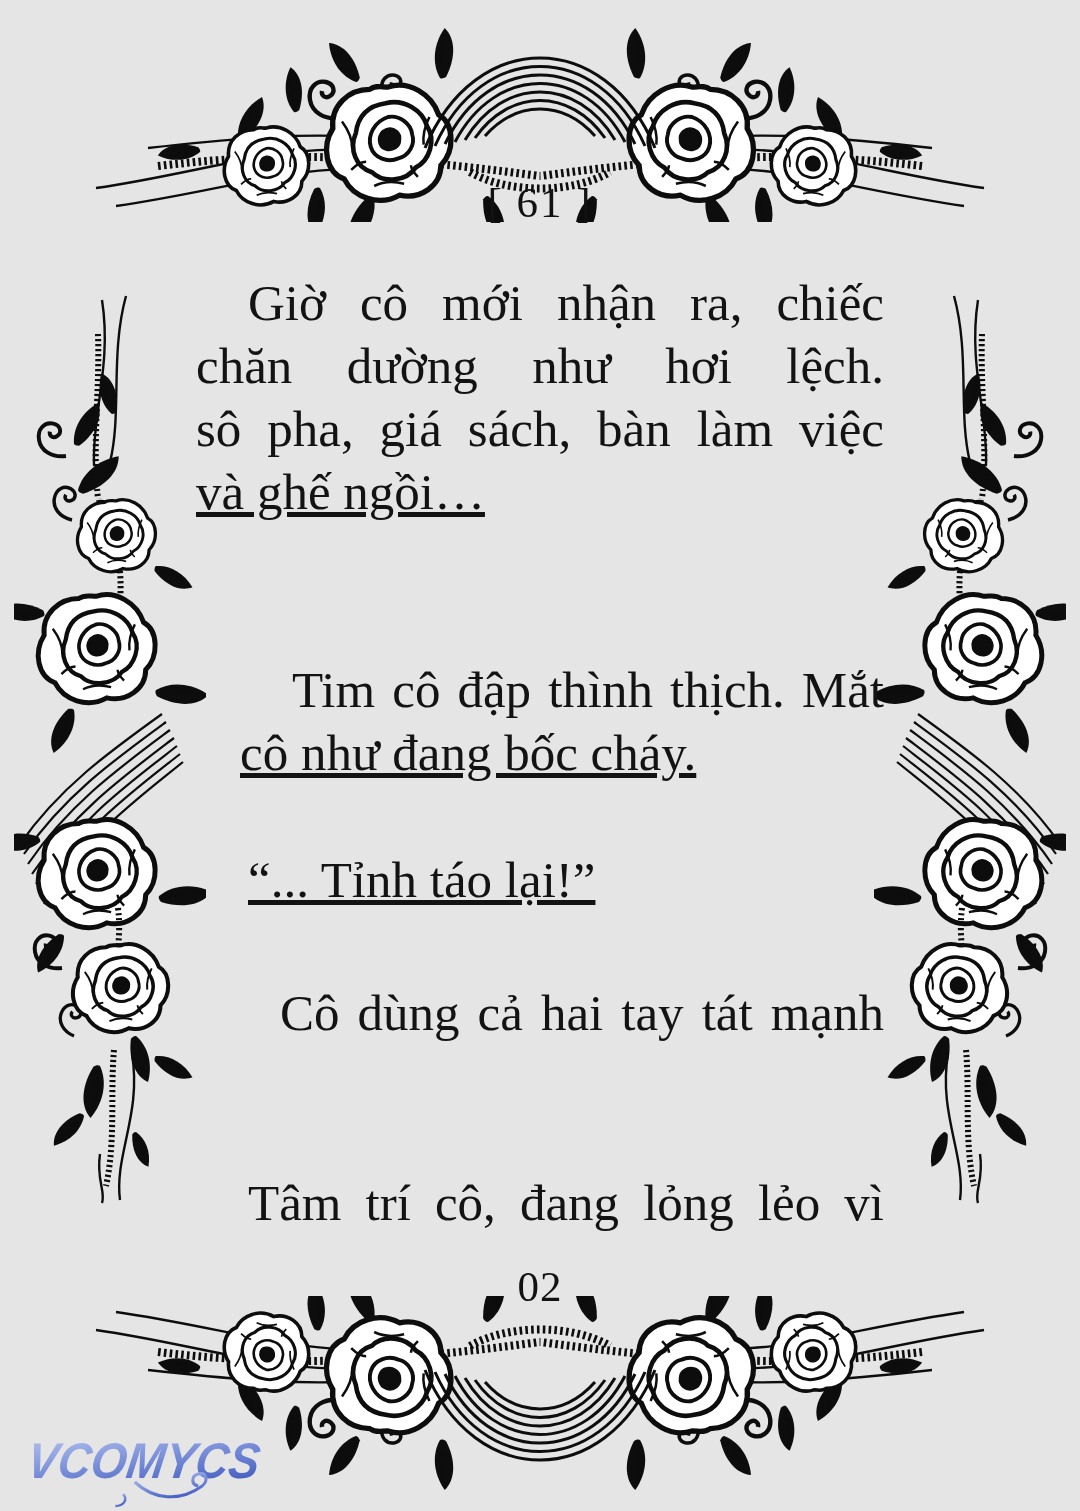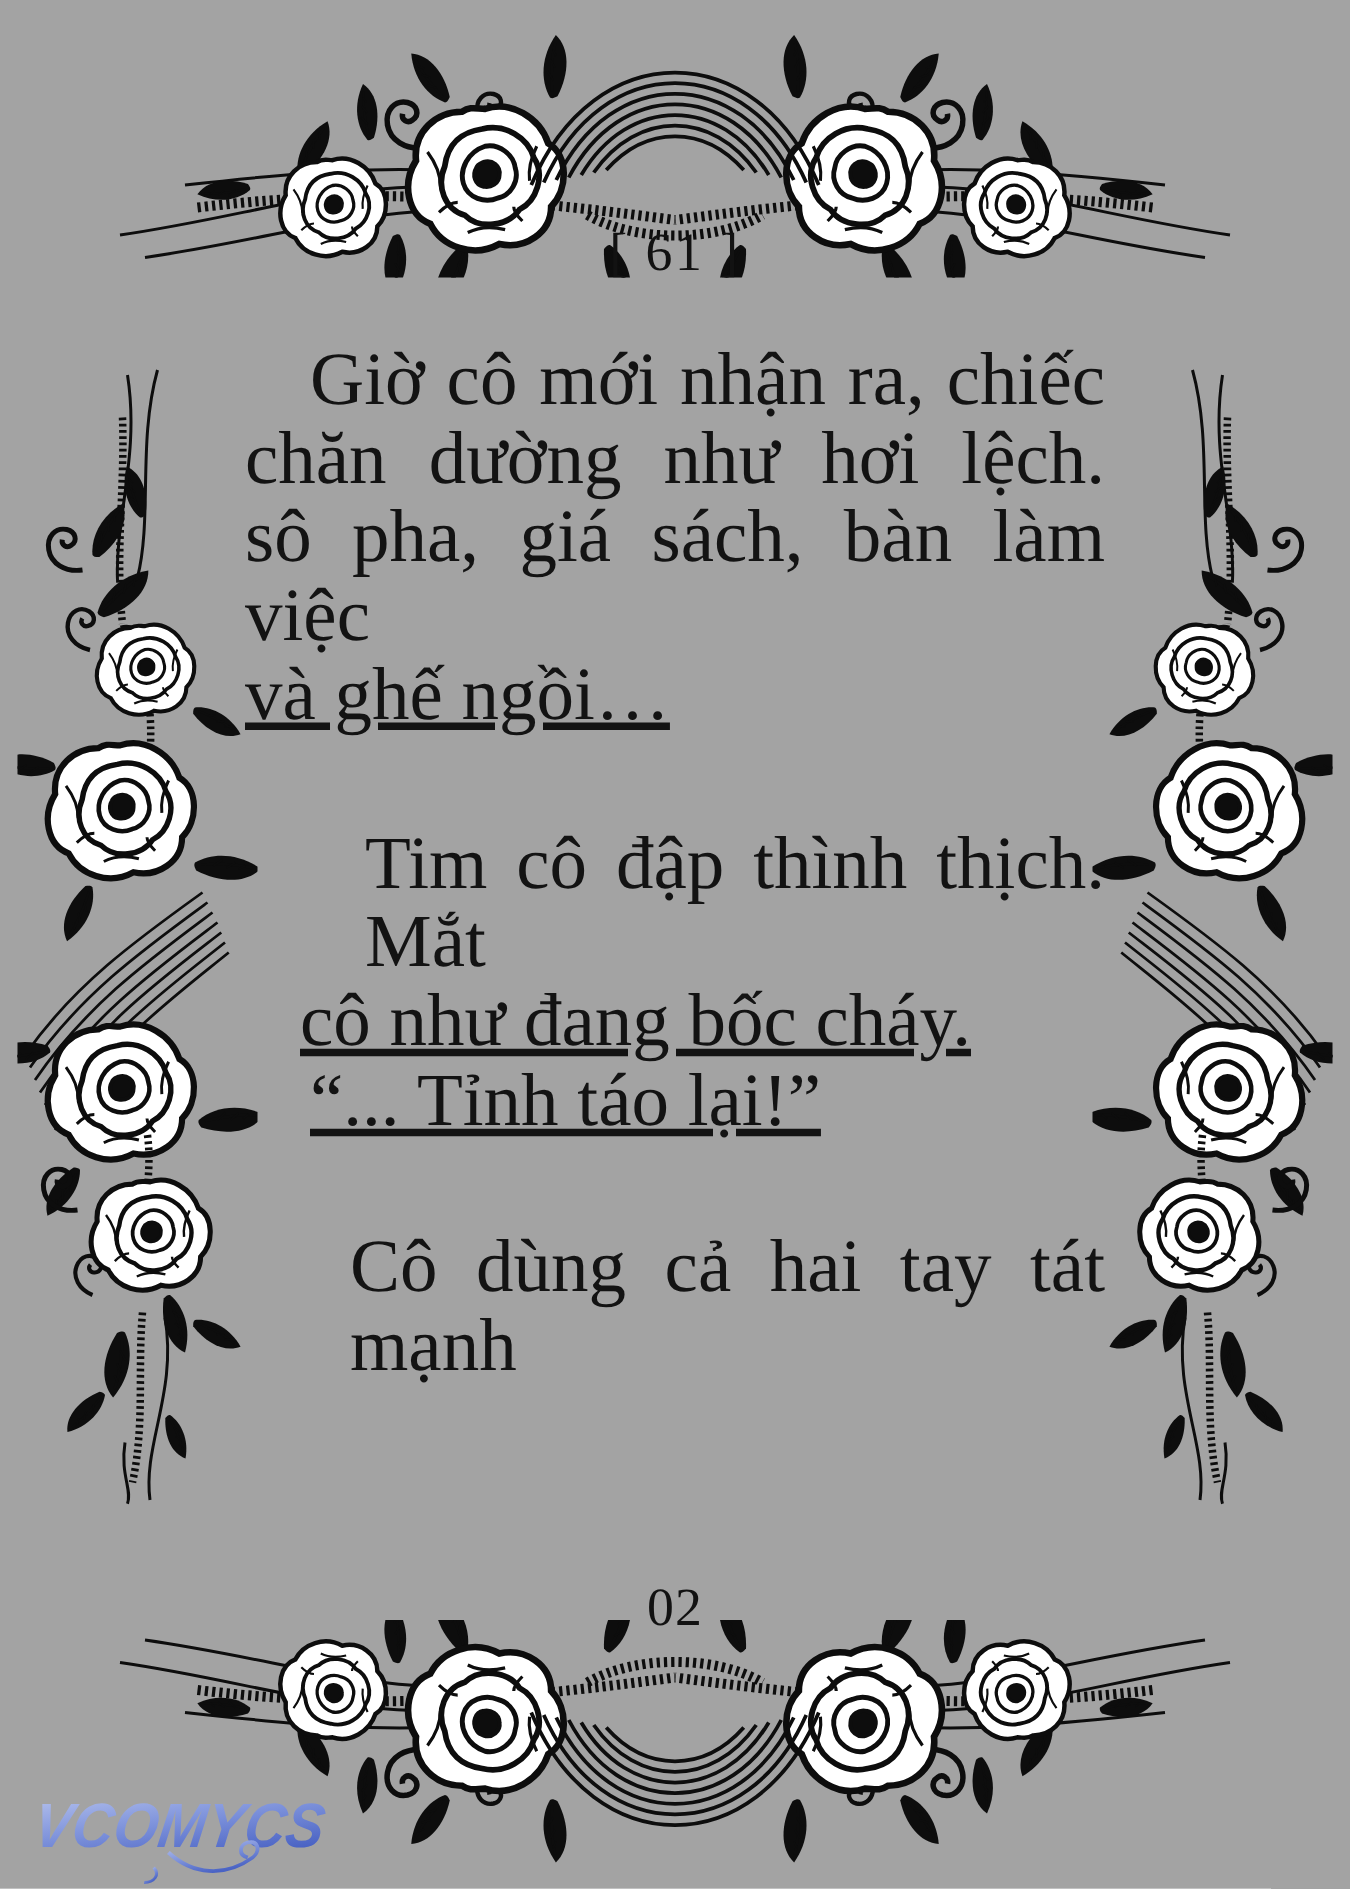--- a/index.html
+++ b/index.html
@@ -1,37 +1,37 @@
 <!DOCTYPE html>
 <html><head>
 <meta charset="utf-8">
 <style>
   html,body{margin:0;padding:0;}
   body{
     width:1080px;height:1511px;position:relative;overflow:hidden;
     background:#ffffff;font-family:"Liberation Serif",serif;
   }
-  .stage{position:absolute;inset:0;background:#a3a3a3;}
+  .stage{position:absolute;inset:0;background:#e5e5e5;}
   svg{position:absolute;display:block;}
   .orn-top{left:88px;top:20px;width:904px;height:202px;}
   .orn-bottom{left:88px;top:1296px;width:904px;height:202px;}
   .border-left{left:14px;top:294px;width:192px;height:912px;}
   .border-right{left:874px;top:294px;width:192px;height:912px;}
   .logo-svg{left:16px;top:1416px;width:268px;height:94px;}
 
   .page-num{
     position:absolute;left:0;width:100%;text-align:center;
     color:#121212;letter-spacing:2px;
   }
   .header-num{top:178px;font-size:43px;}
   .footer-num{top:1262px;font-size:43px;letter-spacing:1px;}
 
   .text-column{
     position:absolute;left:196px;width:688px;top:0;height:1511px;
-    color:#131313;font-size:60px;line-height:63px;
+    color:#131313;font-size:51px;line-height:63px;
   }
   .para{position:absolute;left:0;right:0;}
   .para-1{top:272px;}
   .para-2{top:659px;margin-left:44px;}
   .para-3{top:849px;}
   .para-4{top:982px;margin-left:32px;}
   .para-5{top:1172px;}
   .line{text-align:justify;text-align-last:justify;white-space:normal;}
   .line.last{text-align-last:left;text-decoration:underline;}
   .line.first{padding-left:52px;}
@@ -174,20 +174,23 @@
       <div class="para para-2">
         <div class="line first">Tim cô đập thình thịch. Mắt</div>
         <div class="line last">cô như đang bốc cháy.</div>
       </div>
       <div class="para para-3">
         <div class="line first last">“... Tỉnh táo lại!”</div>
       </div>
       <div class="para para-4">
         <div class="line first">Cô dùng cả hai tay tát mạnh</div>
       </div>
+      <div class="para para-5">
+        <div class="line first">Tâm trí cô, đang lỏng lẻo vì</div>
+      </div>
     </div>
 
   <div class="page-num footer-num">02</div>
 
   <svg class="orn-bottom" viewBox="0 0 904 202">
     <use href="#garland" transform="translate(0,202) scale(1,-1)"></use>
   </svg>
 
   <svg class="logo-svg" viewBox="0 0 268 94">
     <defs>

